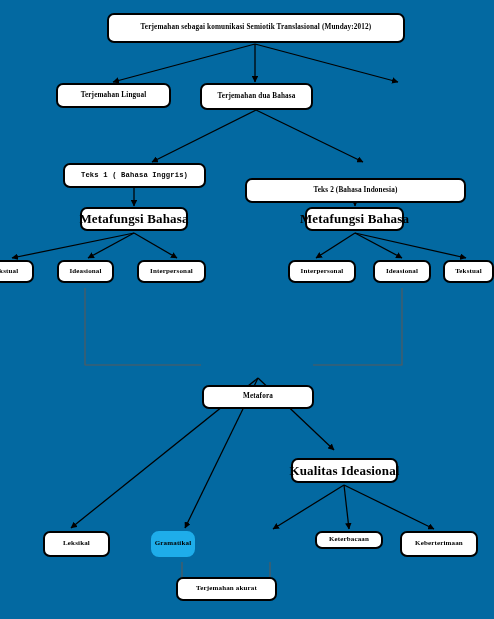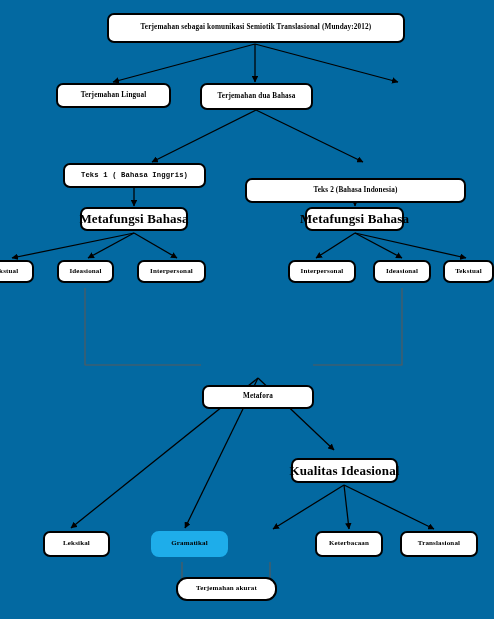--- a/index.html
+++ b/index.html
@@ -142,22 +142,22 @@
   <div class="node n-leaf" style="left:373px; top:260px; width:58px; height:23px;">Ideasional</div>
 
   <div class="node n-leaf" style="left:443px; top:260px; width:51px; height:23px;">Tekstual</div>
 
   <div class="node n-meta" style="left:202px; top:353px; width:112px; height:24px;margin-top:32px;">Metafora</div>
 
   <div class="node n-lvl4" style="left:291px; top:458px; width:107px; height:25px;">Kualitas Ideasional</div>
 
   <div class="node n-leaf" style="left:43px; top:531px; width:67px; height:26px;">Leksikal</div>
 
-  <div class="node n-leaf accent" style="left:151px; top:531px; width:77px; height:26px; color:#000000;text-align:center;">Gramatikal</div>
+  <div class="node n-leaf accent" style="left:151px; top:531px; width:44px; height:26px; color:#000000;text-align:center;">Gramatikal</div>
 
 
-  <div class="node n-leaf" style="left:315px; top:531px; width:68px; height:26px;">Keterbacaan</div>
+  <div class="node n-leaf" style="left:315px; top:531px; width:68px; height:18px;">Keterbacaan</div>
 
-  <div class="node n-leaf" style="left:400px; top:531px; width:78px; height:26px;">Translasional</div>
+  <div class="node n-leaf" style="left:400px; top:531px; width:78px; height:26px;">Keberterimaan</div>
 
-  <div class="node n-leaf" style="left:176px; top:577px; width:101px; height:24px;border-radius:11px;">Terjemahan akurat</div>
+  <div class="node n-leaf" style="left:176px; top:577px; width:101px; height:24px;">Terjemahan akurat</div>
 
 </div>
 
 </body></html>

